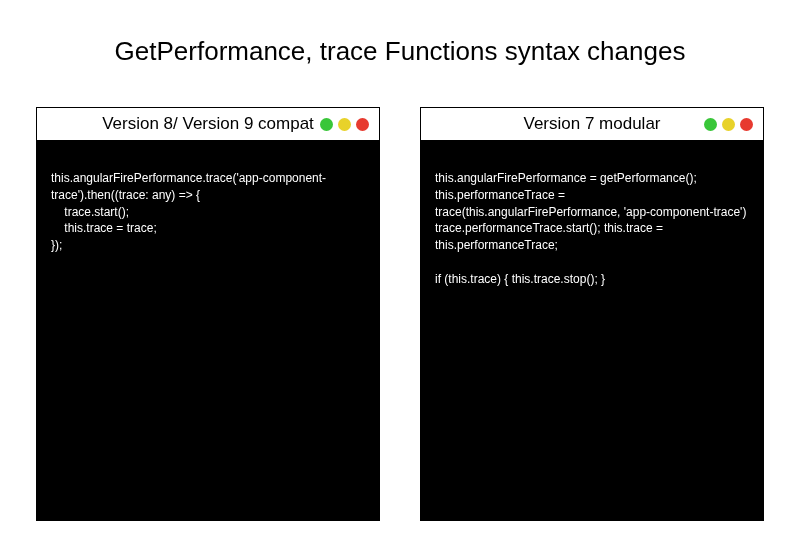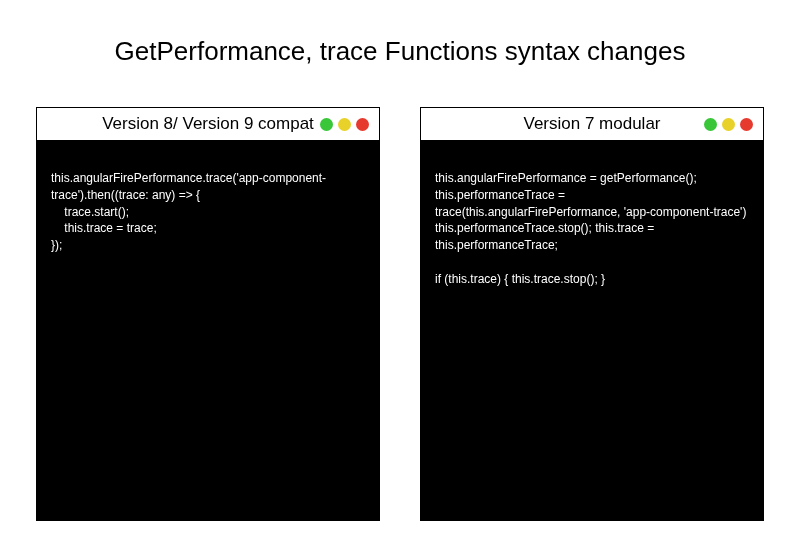--- a/index.html
+++ b/index.html
@@ -95,18 +95,18 @@
 
   <div class="code-window">
     <div class="window-titlebar">
       <div class="window-title">Version 7 modular</div>
       <div class="traffic-lights">
         <span class="traffic-dot dot-green"></span>
         <span class="traffic-dot dot-yellow"></span>
         <span class="traffic-dot dot-red"></span>
       </div>
     </div>
-    <div class="code-body">this.angularFirePerformance = getPerformance(); this.performanceTrace = trace(this.angularFirePerformance, 'app-component-trace') this.performanceTrace.stop(); this.trace = this.performanceTrace;
+    <div class="code-body">this.angularFirePerformance = getPerformance(); this.performanceTrace = trace(this.angularFirePerformance, 'app-component-trace') trace.performanceTrace.start(); this.trace = this.performanceTrace;
 
 if (this.trace) { this.trace.stop(); }</div>
   </div>
 
 </div>
 
 </body></html>

